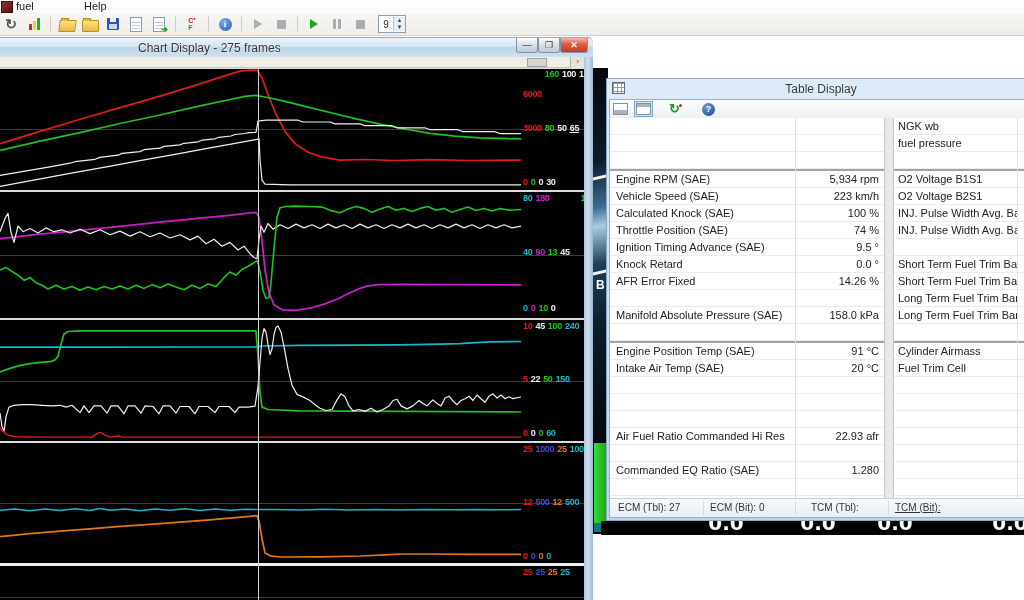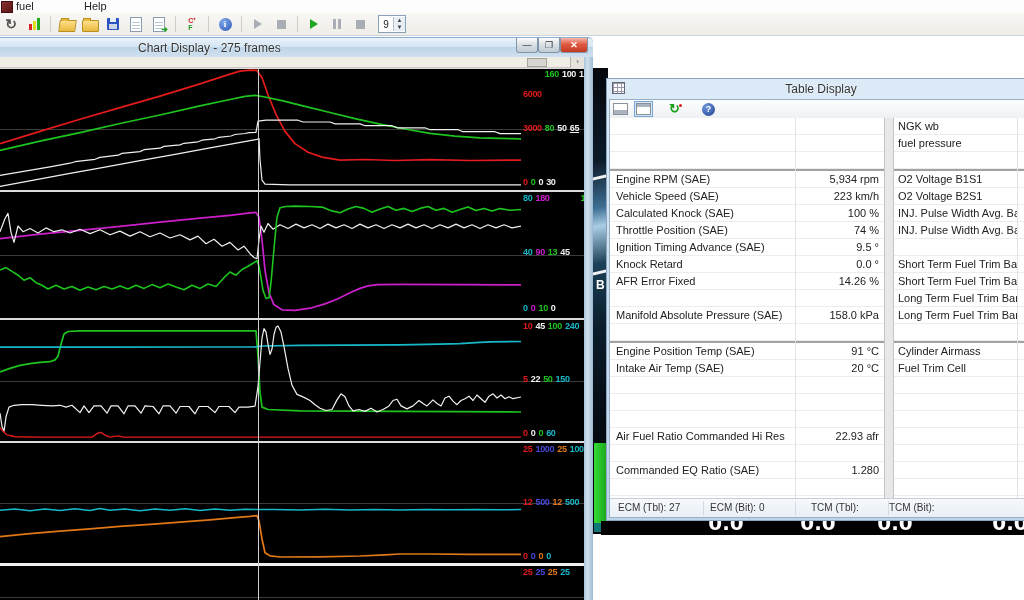--- a/index.html
+++ b/index.html
@@ -458,18 +458,18 @@
           <span class="vband"></span>
           <span class="vline" style="left:407px"></span>
         </div>
       <div class="tstatus" id="tstatus">
           <span class="st" style="left: 8px;">ECM (Tbl): 27</span>
           <span class="sv" style="left: 93px;"></span>
           <span class="st" style="left: 100px;">ECM (Bit): 0</span>
           <span class="sv" style="left: 185px;"></span>
           <span class="st" style="left: 201px;">TCM (Tbl):</span>
           <span class="sv" style="left: 278px;"></span>
-          <span class="st" style="left: 279px;">TCM (Bit):</span>
+          <span class="st" style="left: 285px; text-decoration: underline;">TCM (Bit):</span>
         </div>
     </div>
   </div>
 
 </div>
 
 </body></html>

